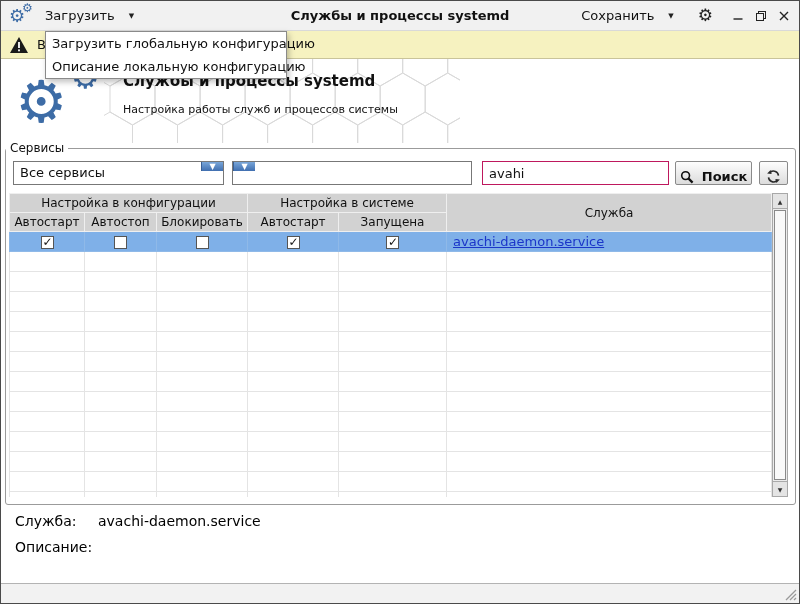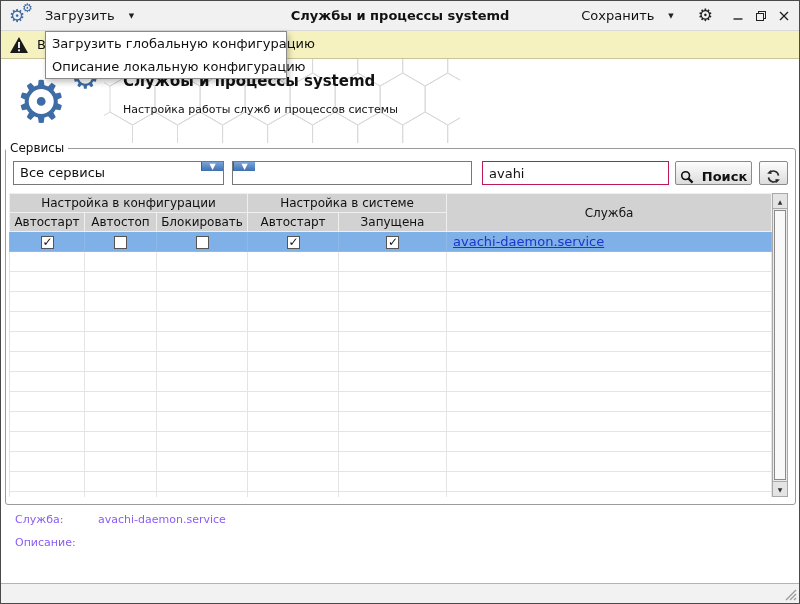--- a/index.html
+++ b/index.html
@@ -66,21 +66,21 @@
 .checkbox.checked::after{content:"✓";position:absolute;left:1px;top:-2px;font-size:12px;font-weight:bold;color:#111}
 
 
 .vscroll{position:absolute;top:0;right:0;width:16px;height:304px;background:#ececec;border:1px solid #a8a8a8}
 .sb-btn{position:absolute;left:0;right:0;height:15px;background:#e4e4e4;font-size:6px;color:#333;display:flex;align-items:center;justify-content:center}
 .sb-btn.up{top:0;border-bottom:1px solid #aaa}
 .sb-btn.down{bottom:0;border-top:1px solid #aaa}
 .sb-thumb{position:absolute;left:1px;right:1px;top:16px;bottom:16px;background:#f9f9f9;border:1px solid #8a8a8a}
 
 
-.details{position:absolute;left:14px;top:512px;width:772px;font-size:11px;color:#8b5cf6}
+.details{position:absolute;left:14px;top:512px;width:772px;font-size:14px;color:#000000}
 .details .drow{display:flex;margin-bottom:10px}
 .details .dlabel{width:83px;flex:0 0 auto}
 
 
 .statusbar{position:absolute;left:0;right:0;bottom:0;height:20px;background:#f2f2f2;border-top:1px solid #b3b3b3}
 .grip{position:absolute;right:2px;bottom:2px}
 </style>
 </head>
 <body>
 

